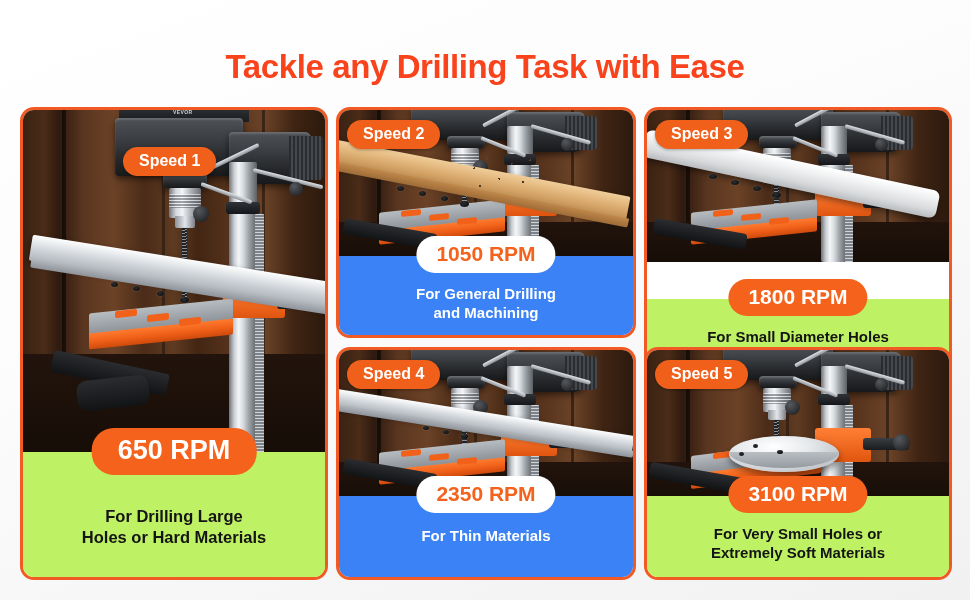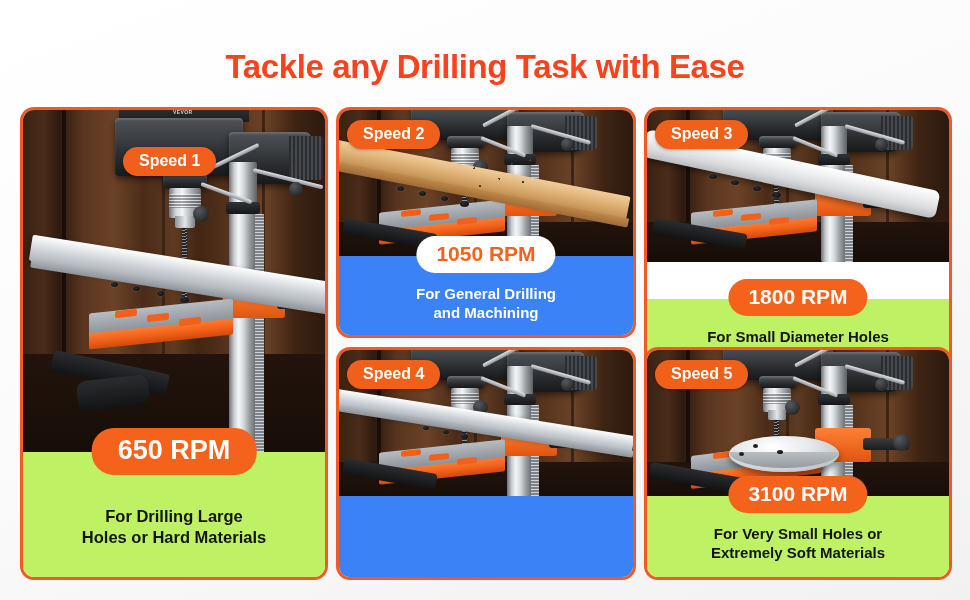--- a/index.html
+++ b/index.html
@@ -480,20 +480,22 @@
         <div class="bar-alu" style="left:-10px;top:62px;width:306px;height:17px;transform:rotate(9deg);"></div>
         <div class="bar-alu-side" style="left:-10px;top:77px;width:306px;height:7px;transform:rotate(9deg);"></div>
         <div class="hole" style="left:84px;top:76px;width:6px;height:4px;"></div>
         <div class="hole" style="left:104px;top:80px;width:6px;height:4px;"></div>
         <div class="hole" style="left:122px;top:84px;width:7px;height:5px;"></div>
         <div class="clamp" style="left:4px;top:116px;width:94px;height:16px;transform:rotate(10deg);"></div>
       </div>
     </div>
     <div class="speed-badge" style="left:8px;top:10px;">Speed 4</div>
     <div class="footer orange">
+      <div class="rpm inverse">2350 RPM</div>
+      <div class="desc light">For Thin Materials</div>
     </div>
   </div>
 
   <div class="panel p5">
     <div class="photo">
       <div class="floor"></div>
       <div class="press">
 
         <div class="head" style="left:76px;top:-4px;width:110px;height:34px;"></div>
         <div class="head" style="left:174px;top:2px;width:80px;height:40px;border-radius:4px 6px 10px 4px;"></div>

